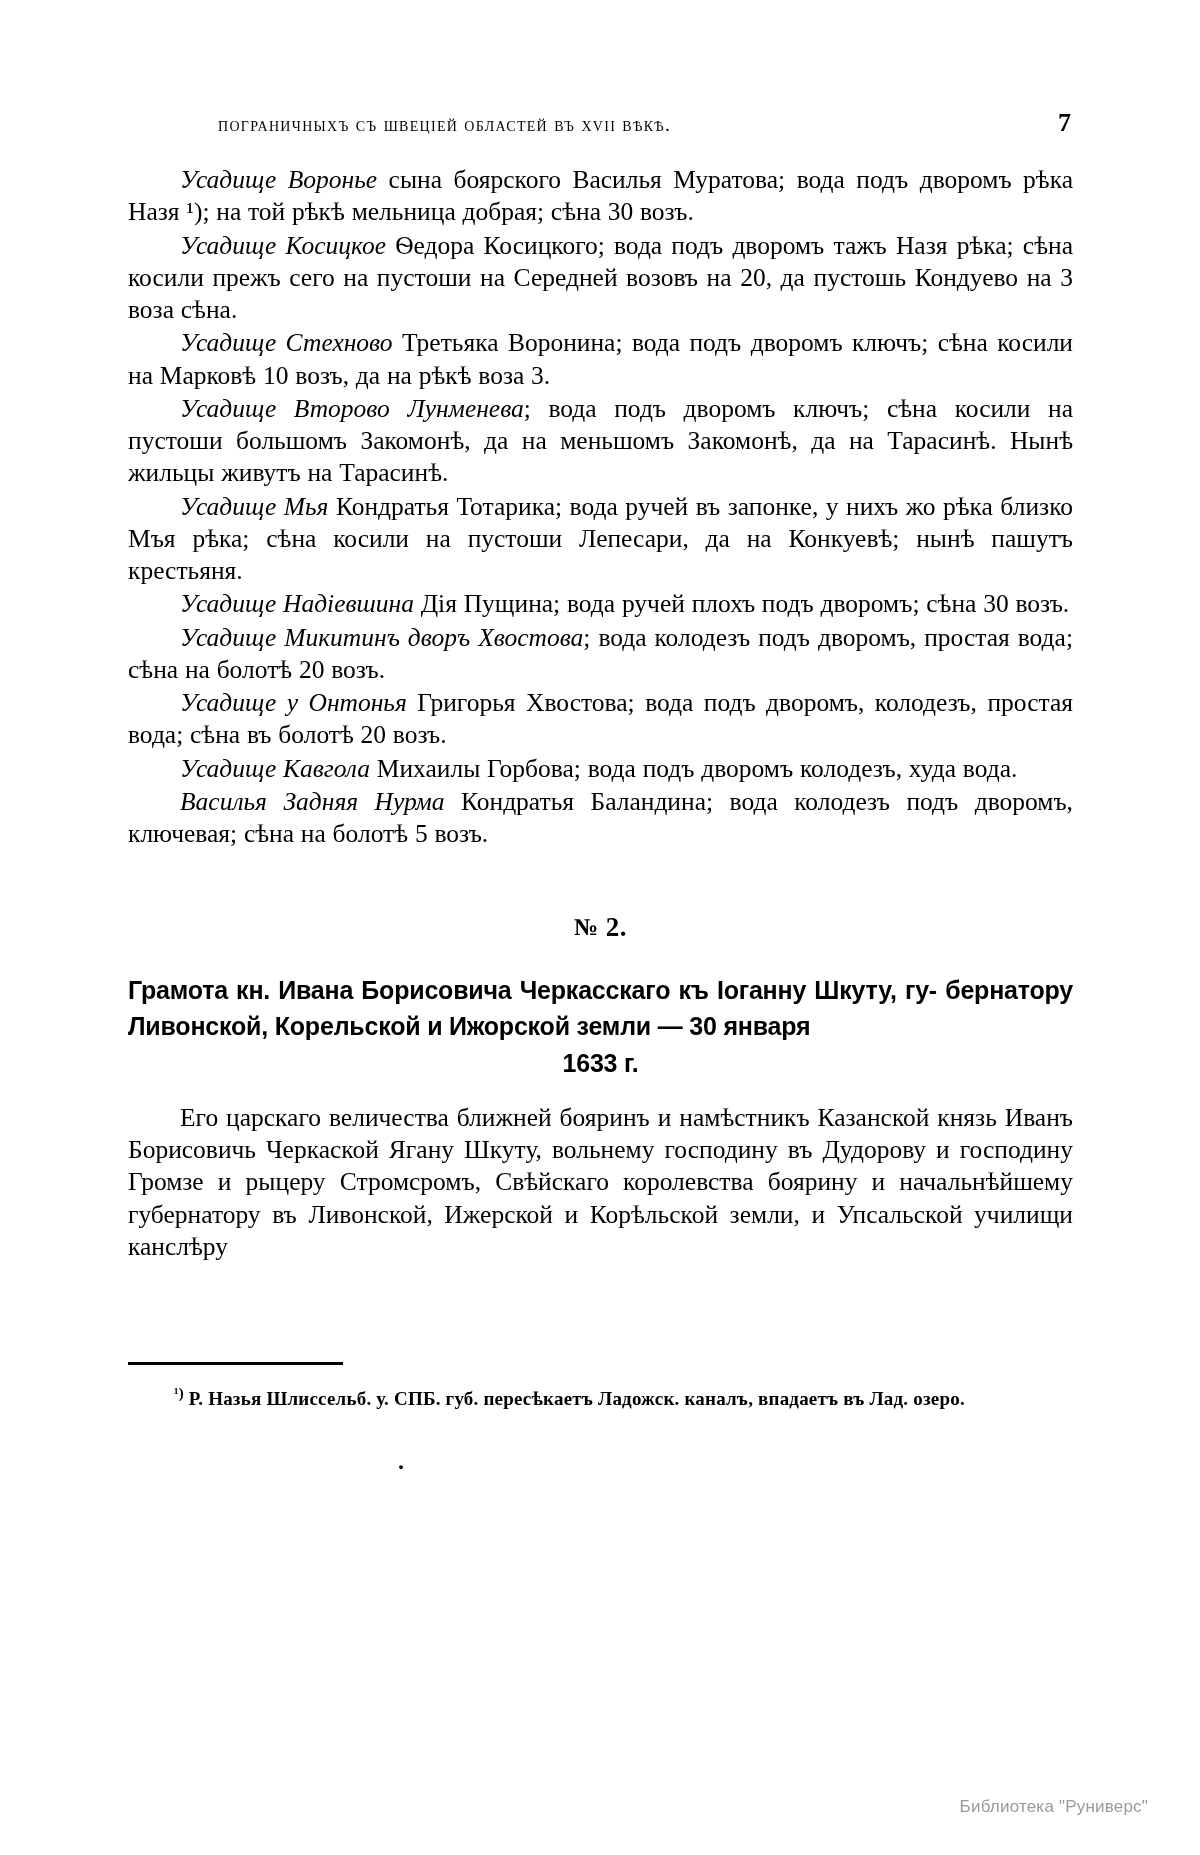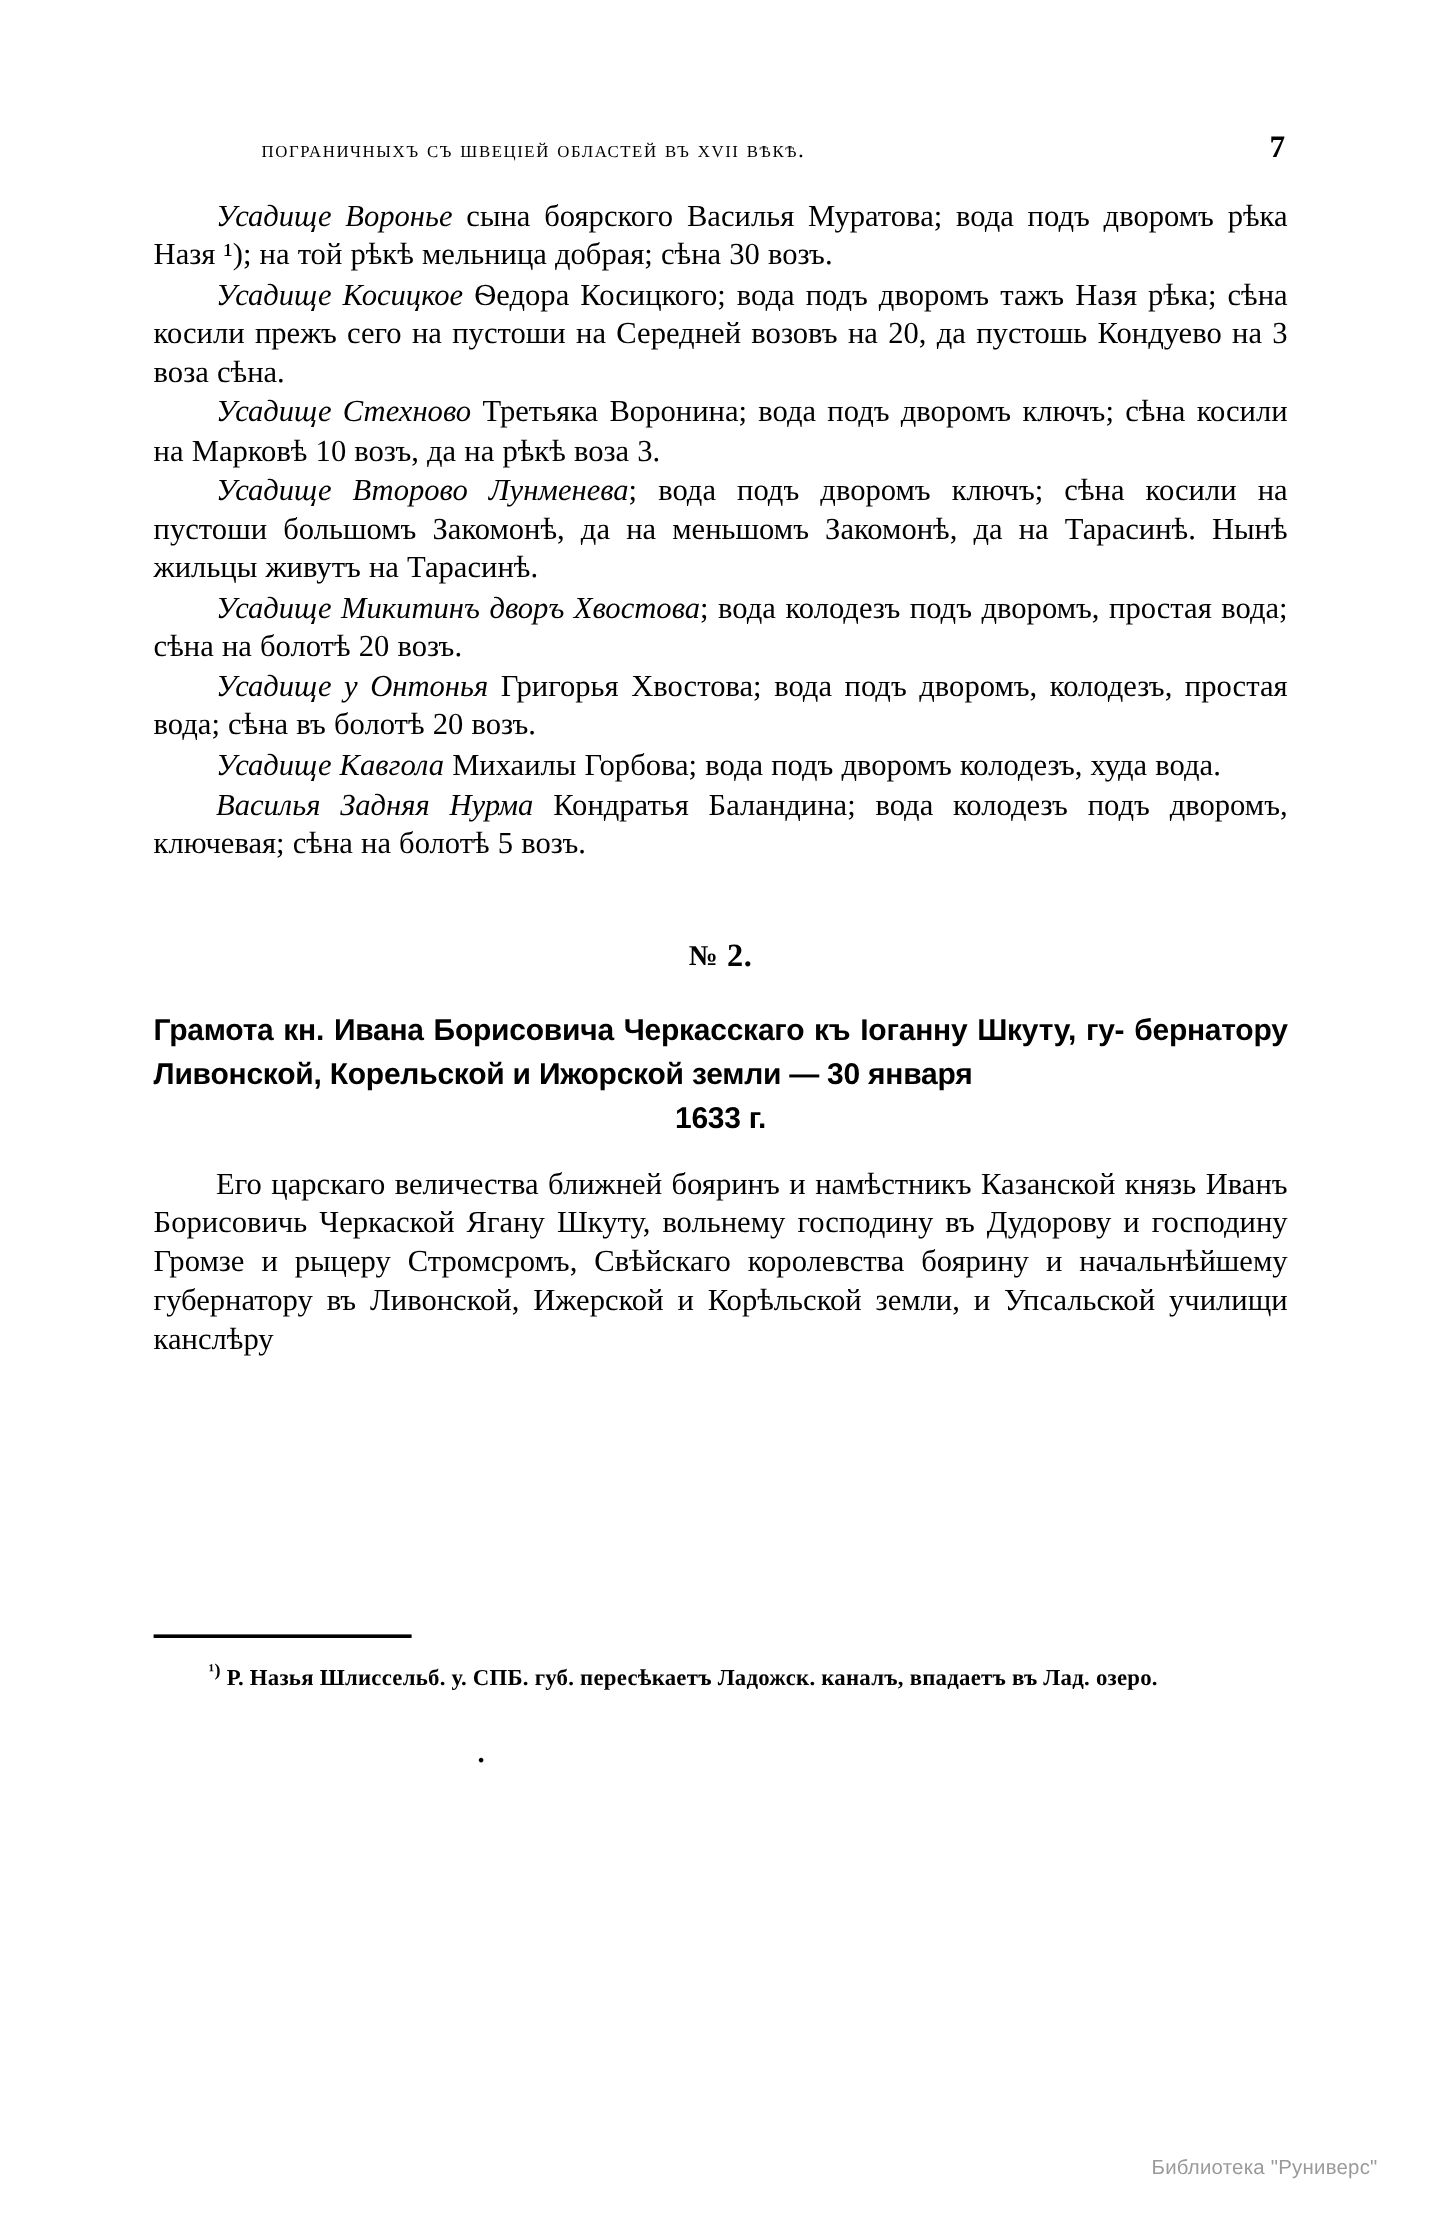--- a/index.html
+++ b/index.html
@@ -151,21 +151,23 @@
 
 
     <p class="body"><em>Усадище Воронье</em><span> сына боярского Василья Муратова; вода подъ дворомъ рѣка Назя ¹); на той рѣкѣ мельница добрая; сѣна 30 возъ.</span></p>
 
     <p class="body"><em>Усадище Косицкое</em><span> Ѳедора Косицкого; вода подъ дворомъ тажъ Назя рѣка; сѣна косили прежъ сего на пустоши на Середней возовъ на 20, да пустошь Кондуево на 3 воза сѣна.</span></p>
 
     <p class="body"><em>Усадище Стехново</em><span> Третьяка Воронина; вода подъ дворомъ ключъ; сѣна косили на Марковѣ 10 возъ, да на рѣкѣ воза 3.</span></p>
 
     <p class="body"><em>Усадище Второво Лунменева</em><span>; вода подъ дворомъ ключъ; сѣна косили на пустоши большомъ Закомонѣ, да на меньшомъ Закомонѣ, да на Тарасинѣ. Нынѣ жильцы живутъ на Тарасинѣ.</span></p>
 
+    <p class="body"><em>Усадище Мья</em><span> Кондратья Тотарика; вода ручей въ запонке, у нихъ жо рѣка близко Мъя рѣка; сѣна косили на пустоши Лепесари, да на Конкуевѣ; нынѣ пашутъ крестьяня.</span></p>
 
+    <p class="body"><em>Усадище Надiевшина</em><span> Дiя Пущина; вода ручей плохъ подъ дворомъ; сѣна 30 возъ.</span></p>
 
     <p class="body"><em>Усадище Микитинъ дворъ Хвостова</em><span>; вода колодезъ подъ дворомъ, простая вода; сѣна на болотѣ 20 возъ.</span></p>
 
     <p class="body"><em>Усадище у Онтонья</em><span> Григорья Хвостова; вода подъ дворомъ, колодезъ, простая вода; сѣна въ болотѣ 20 возъ.</span></p>
 
     <p class="body"><em>Усадище Кавгола</em><span> Михаилы Горбова; вода подъ дворомъ колодезъ, худа вода.</span></p>
 
     <p class="body"><em>Василья Задняя Нурма</em><span> Кондратья Баландина; вода колодезъ подъ дворомъ, ключевая; сѣна на болотѣ 5 возъ.</span></p>
 
     <div class="section-no"><span class="numero">№</span> <span>2.</span></div>

